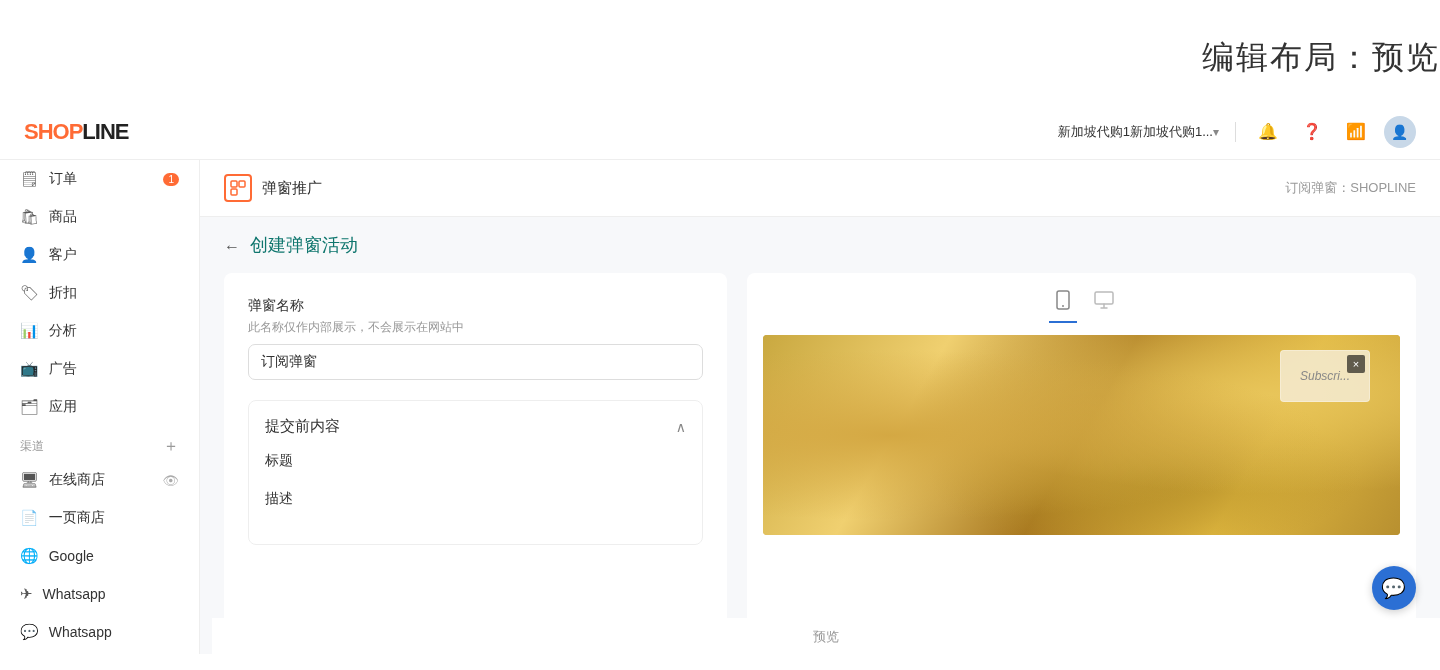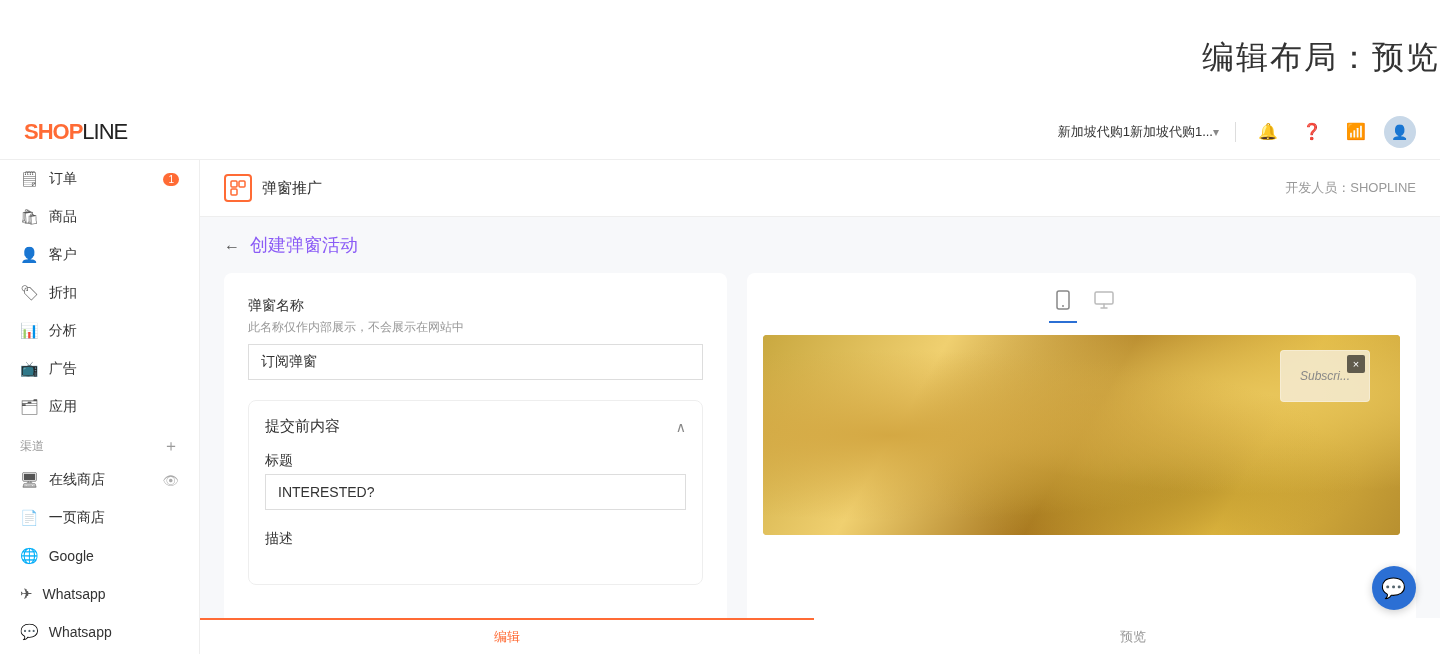--- a/index.html
+++ b/index.html
@@ -46,21 +46,21 @@
       font-size: 22px;
       font-weight: 700;
       color: #222;
       letter-spacing: -1px;
     }
     .logo span.shop {
       font-weight: 900;
       font-size: 22px;
     }
     .logo span.line {
-      font-weight: 400;
+      font-weight: 700;
       font-size: 22px;
     }
     .logo-accent {
       color: #ff6b35;
     }
     .top-nav-right {
       display: flex;
       align-items: center;
       gap: 12px;
     }
@@ -212,21 +212,21 @@
       background: #f7f8fa;
     }
     .back-btn {
       cursor: pointer;
       font-size: 16px;
       color: #555;
     }
     .sub-title {
       font-size: 18px;
       font-weight: 500;
-      color: #8b5cf6;
+      color: #0f766e;
     }
 
     
     .content-panels {
       display: flex;
       flex: 1;
       gap: 8px;
       padding: 0 24px 0 24px;
       position: relative;
     }
@@ -253,21 +253,21 @@
     }
     .form-hint {
       font-size: 12px;
       color: #999;
       margin-bottom: 8px;
     }
     .form-input {
       width: 100%;
       height: 36px;
       border: 1px solid #ddd;
-      border-radius: 0;
+      border-radius: 7px;
       padding: 0 12px;
       font-size: 14px;
       color: #333;
       outline: none;
     }
 
     .collapsible-section {
       border: 1px solid #eee;
       border-radius: 8px;
       padding: 16px;
@@ -509,21 +509,21 @@
         <div class="app-header-left">
           <div class="app-icon">
             <svg width="16" height="16" viewBox="0 0 16 16" fill="none">
               <rect x="1" y="1" width="6" height="6" rx="1" stroke="#ff6b35" stroke-width="1.5"></rect>
               <rect x="9" y="1" width="6" height="6" rx="1" stroke="#ff6b35" stroke-width="1.5"></rect>
               <rect x="1" y="9" width="6" height="6" rx="1" stroke="#ff6b35" stroke-width="1.5"></rect>
             </svg>
           </div>
           <span class="app-name">弹窗推广</span>
         </div>
-        <span class="app-developer">开发人员：SHOPLINE</span>
+        <span class="app-developer">订阅弹窗：SHOPLINE</span>
       </div>
 
       <div class="sub-header">
         <span class="back-btn">←</span>
         <span class="sub-title">创建弹窗活动</span>
       </div>
 
       <div class="content-panels">
 
         <div class="edit-panel">
@@ -535,21 +535,20 @@
           </div>
 
           <div class="collapsible-section">
             <div class="collapsible-header">
               <span>提交前内容</span>
               <span class="chevron-up">∧</span>
             </div>
             <div class="collapsible-content">
               <div class="form-group">
                 <div class="form-label">标题</div>
-                <input class="form-input" type="text" value="INTERESTED?" style="">
               </div>
               <div class="form-group">
                 <div class="form-label">描述</div>
               </div>
             </div>
           </div>
 
         </div>
 
         <div class="preview-panel">
@@ -585,23 +584,20 @@
               </div>
               <div class="preview-popup-text" style="color:#888;font-size:12px;font-style:italic;font-weight:300;">
                 <span>Subscri...</span>
               </div>
             </div>
           </div>
 
         </div>
 
         <div style="position:absolute;bottom:0;left:0;right:0;display:flex;">
-          <div style="flex:1;text-align:center;padding:8px;background:#fff;border-top:2px solid #ff6b35;color:#ff6b35;font-size:13px;cursor:pointer;">
-            <span>编辑</span>
-          </div>
           <div style="flex:1;text-align:center;padding:8px;background:#fff;border-top:2px solid transparent;color:#999;font-size:13px;cursor:pointer;margin-left:12px;">
             <span>预览</span>
           </div>
         </div>
 
       </div>
 
     </div>
 
   </div>

